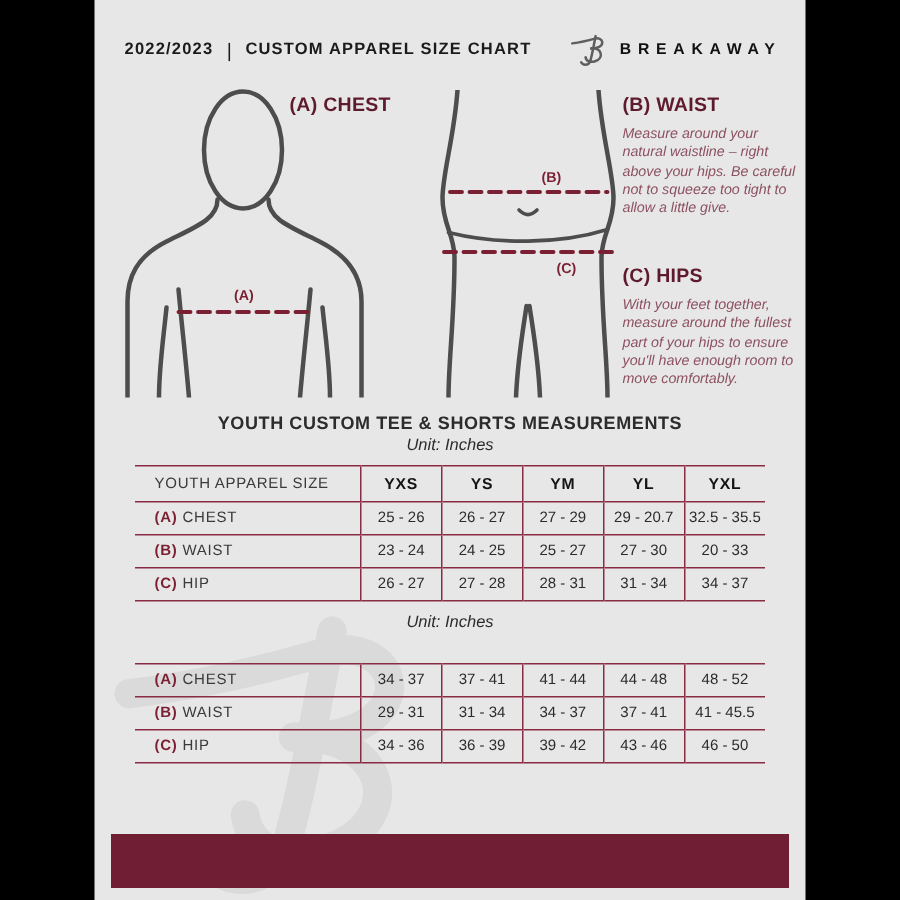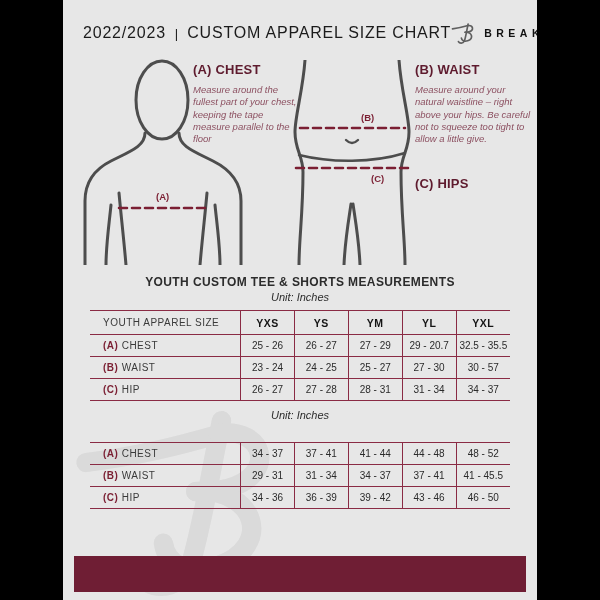--- a/index.html
+++ b/index.html
@@ -2,21 +2,21 @@
 <html><head>
 <meta charset="utf-8">
 <style>
   html,body{margin:0;padding:0;background:#000;}
   .stage{position:relative;width:600px;height:600px;background:#000;overflow:hidden;
          font-family:"Liberation Sans",sans-serif;}
   .page{position:absolute;left:63px;top:0;width:474px;height:600px;background:#e7e7e7;overflow:hidden;}
 
   
   .hdr{position:absolute;left:20px;right:16px;top:20px;height:26px;display:flex;align-items:center;z-index:2;}
-  .hdr-season,.hdr-title{font-weight:400;font-size:16px;letter-spacing:0.8px;color:#1b1b1b;white-space:nowrap;}
+  .hdr-season,.hdr-title{font-weight:700;font-size:11px;letter-spacing:0.8px;color:#1b1b1b;white-space:nowrap;}
   .hdr-div{margin:0 9px;font-size:13px;color:#1b1b1b;font-weight:400;}
   .hdr-right{margin-left:auto;display:flex;align-items:center;gap:7px;}
   .brand{font-weight:700;font-size:10.5px;letter-spacing:4.5px;color:#111;}
 
   
   .fig{position:absolute;z-index:1;}
   .guide{position:absolute;z-index:2;}
   .guide h3{margin:0 0 7px 0;font-size:13px;font-weight:800;color:#5e1b2e;letter-spacing:0.2px;}
   .guide p{margin:0;font-size:9.5px;line-height:1.3;font-style:italic;color:#8c5061;font-weight:500;}
 
@@ -90,28 +90,28 @@
         <path d="M69 205 C68 180 64 158 62 144"></path>
         <path d="M9 68 H114" stroke="#7b1f33" stroke-width="2.6" stroke-dasharray="8 5"></path>
         <path d="M5 108 H118" stroke="#7b1f33" stroke-width="2.6" stroke-dasharray="8 5"></path>
         <text x="70" y="61" fill="#7b1f33" stroke="none" font-family="Liberation Sans, sans-serif" font-size="9.5" font-weight="bold">(B)</text>
         <text x="80" y="122" fill="#7b1f33" stroke="none" font-family="Liberation Sans, sans-serif" font-size="9.5" font-weight="bold">(C)</text>
       </svg>
     </div>
 
     <div class="guide" style="left:130px;top:62px;width:108px;">
       <h3>(A) CHEST</h3>
-      <p>Measure around the fullest part of your chest, keeping the tape measure parallel to the floor</p>
     </div>
     <div class="guide" style="left:352px;top:62px;width:118px;">
       <h3>(B) WAIST</h3>
       <p>Measure around your natural waistline – right above your hips. Be careful not to squeeze too tight to allow a little give.</p>
     </div>
     <div class="guide" style="left:352px;top:176px;width:122px;">
       <h3>(C) HIPS</h3>
+      <p>With your feet together, measure around the fullest part of your hips to ensure you'll have enough room to move comfortably.</p>
     </div>
 
     <div class="sec-title" style="top:275px;">
       <div class="t">YOUTH CUSTOM TEE &amp; SHORTS MEASUREMENTS</div>
       <div class="u">Unit: Inches</div>
     </div>
 
     <table class="size" style="top:310px;">
       <tbody>
           <tr class="hrow">
@@ -129,21 +129,21 @@
         <td class="vsep">27 - 29</td>
         <td class="vsep">29 - 20.7</td>
         <td class="vsep">32.5 - 35.5</td>
       </tr>
       <tr>
         <td class="lbl"><span class="pfx">(B)</span> <span>WAIST</span></td>
         <td class="vsep">23 - 24</td>
         <td class="vsep">24 - 25</td>
         <td class="vsep">25 - 27</td>
         <td class="vsep">27 - 30</td>
-        <td class="vsep">30 - 57</td>
+        <td class="vsep">20 - 33</td>
       </tr>
       <tr>
         <td class="lbl"><span class="pfx">(C)</span> <span>HIP</span></td>
         <td class="vsep">26 - 27</td>
         <td class="vsep">27 - 28</td>
         <td class="vsep">28 - 31</td>
         <td class="vsep">31 - 34</td>
         <td class="vsep">34 - 37</td>
       </tr>
     </tbody>

